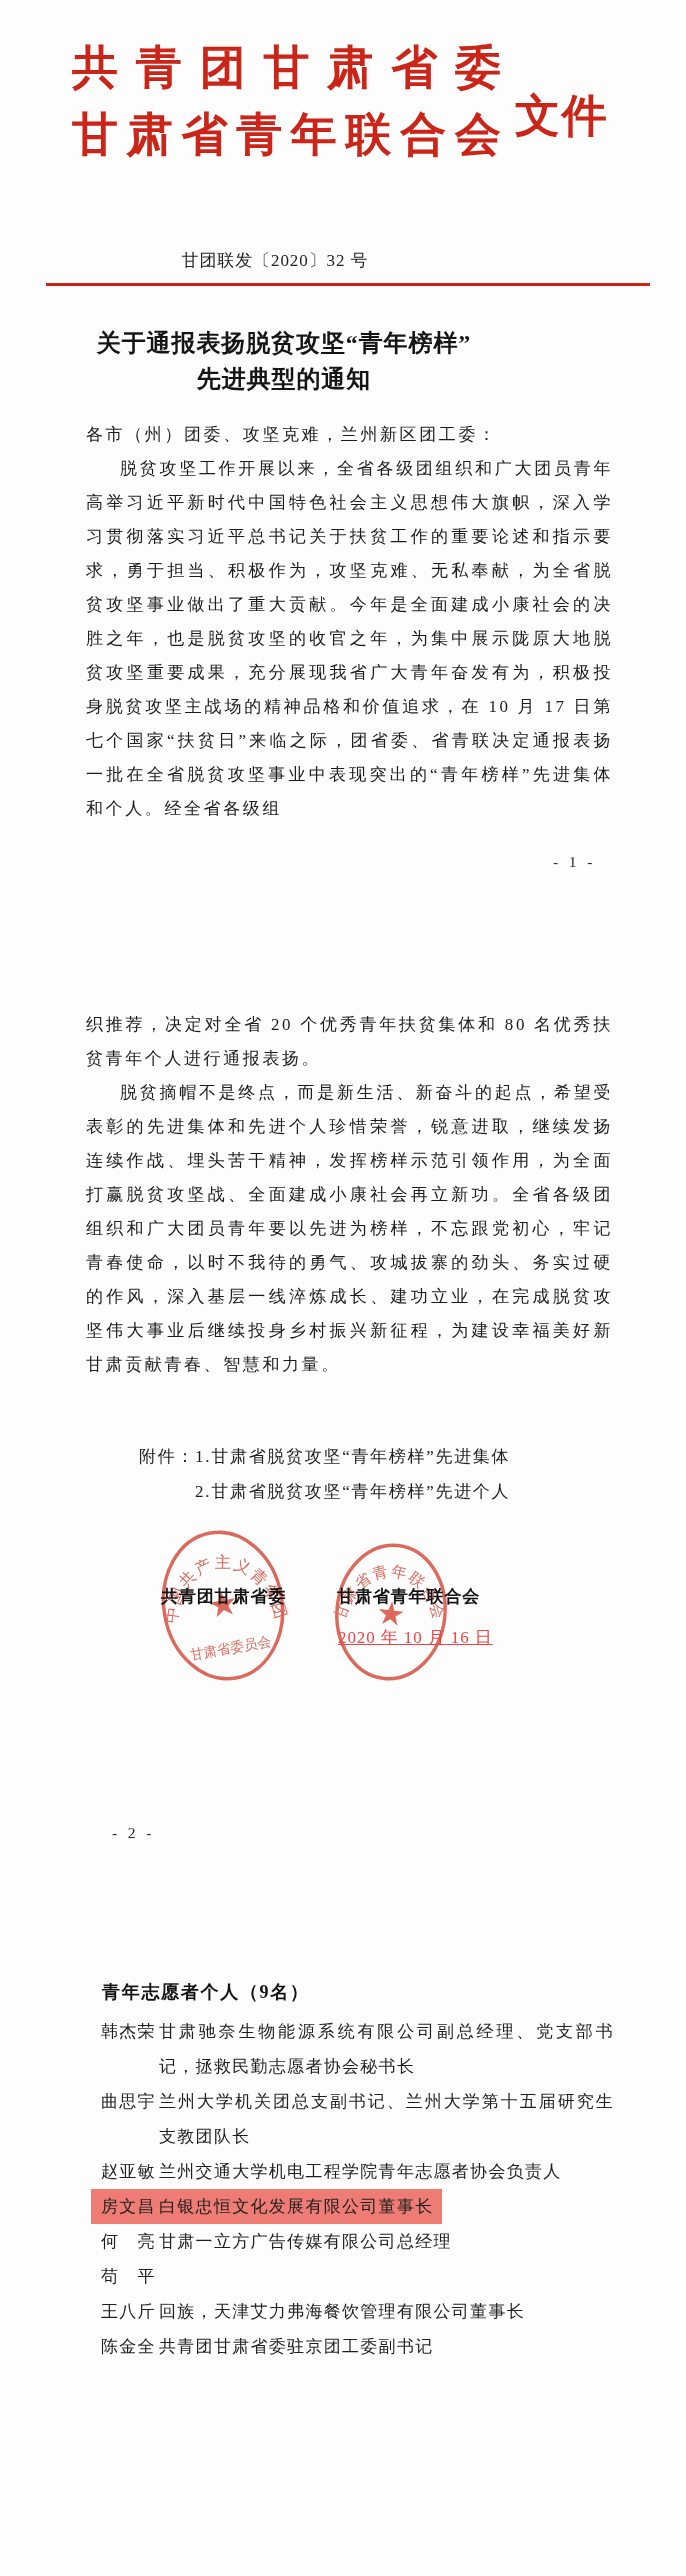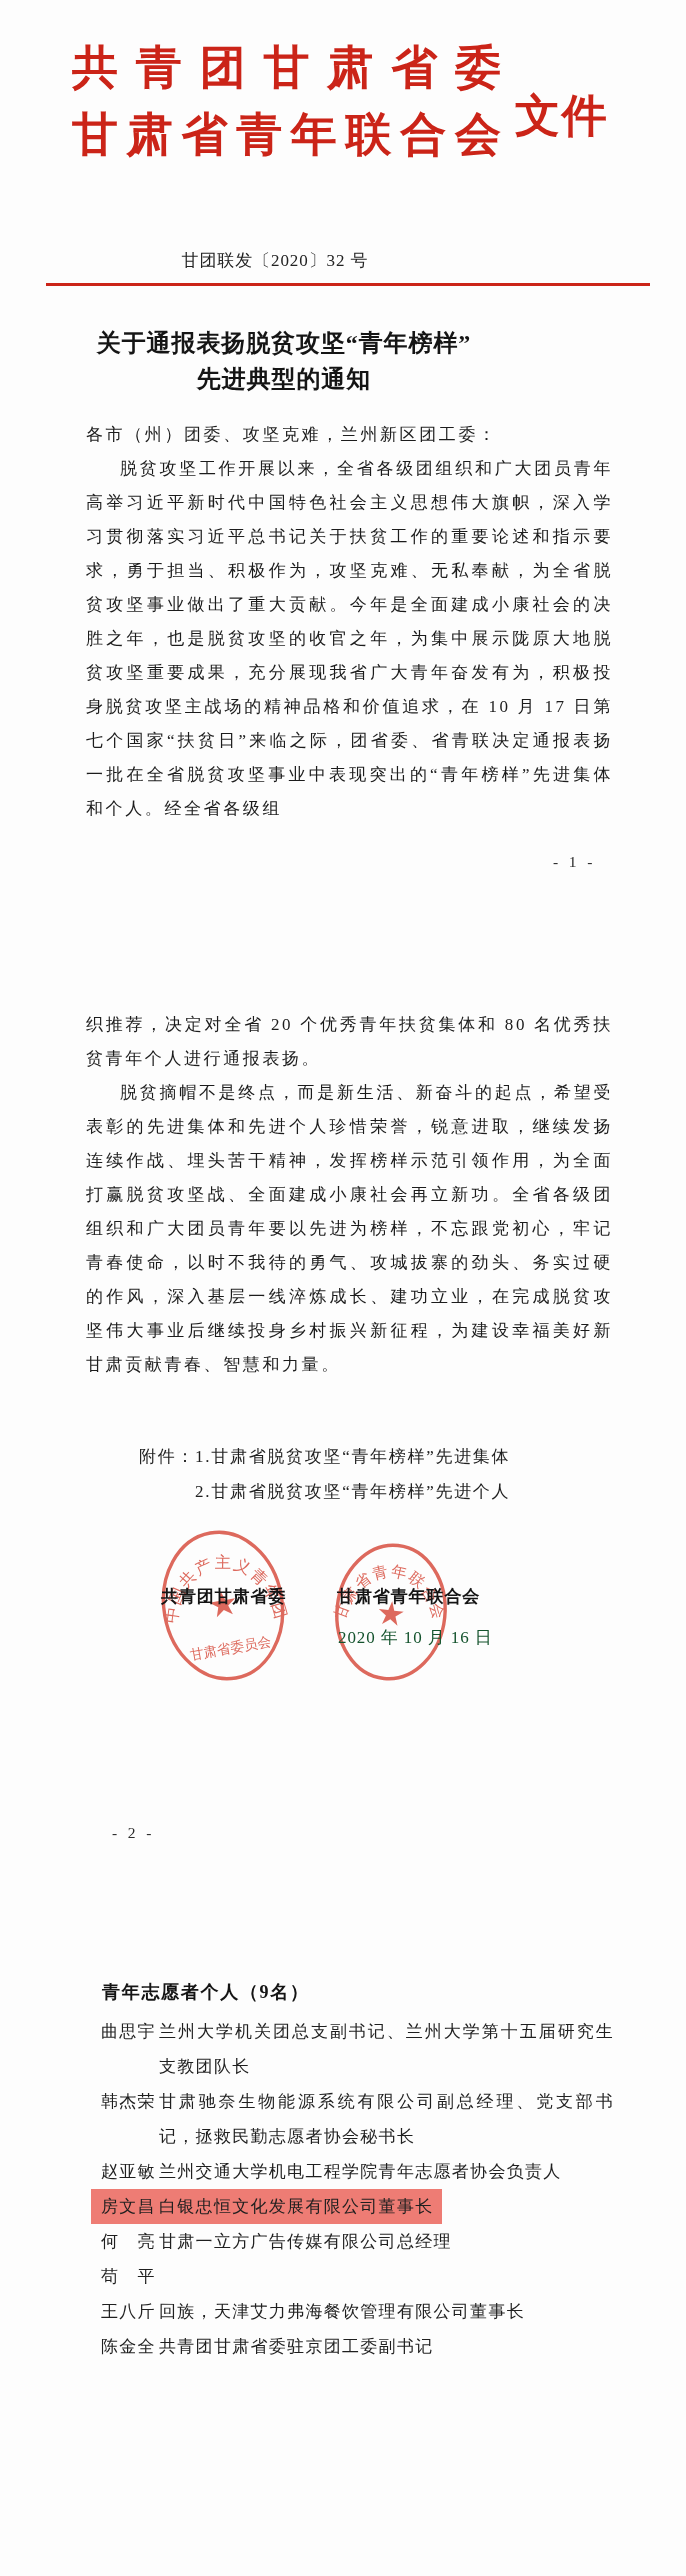--- a/index.html
+++ b/index.html
@@ -47,21 +47,21 @@
   .pn-1 { left:553px; top:853px; }
   .pn-2 { left:112px; top:1824px; }
 
   .attach-block { left:139px; top:1439px; font-size:17px; line-height:35px; letter-spacing:1.7px; display:flex; }
   .attach-label { white-space:nowrap; }
   .attach-items div { white-space:nowrap; }
 
   .signer { font-size:17px; font-weight:600; color:#141414; letter-spacing:0.9px; white-space:nowrap; }
   .signer-left { left:161px; top:1585px; }
   .signer-right { left:337px; top:1585px; }
-  .issue-date { left:338px; top:1626px; font-size:17px; color:#14532d; letter-spacing:0.9px; white-space:nowrap; }
+  .issue-date { left:338px; top:1626px; font-size:17px; color:#ef4444; letter-spacing:0.9px; white-space:nowrap;text-decoration:underline; }
 
   .seal { opacity:0.82; }
   .seal-left  { left:156px; top:1525px; transform:rotate(-10deg); }
   .seal-right { left:331px; top:1539px; transform:rotate(6deg); }
 
   .section-title { left:102px; top:1980px; font-size:18px; font-weight:700; letter-spacing:1.7px; color:#141414; }
 
   .people-list { left:101px; top:2014px; width:513px; font-size:17px; line-height:35px; letter-spacing:1.3px; }
   .person-row { display:flex; }
   .pname { width:58px; flex:0 0 58px; white-space:pre; }
@@ -131,27 +131,27 @@
 
   <div class="abs signer signer-left">共青团甘肃省委</div>
   <div class="abs signer signer-right">甘肃省青年联合会</div>
   <div class="abs issue-date">2020 年 10 月 16 日</div>
 
   <div class="abs page-num pn-2">- 2 -</div>
 
   <div class="abs section-title">青年志愿者个人（9名）</div>
   <div class="abs people-list">
     <div class="person-row">
-      <span class="pname">曲思宇</span>
-      <span class="pdesc">兰州大学机关团总支副书记、兰州大学第十五届研究生支教团队长</span>
+      <span class="pname">韩杰荣</span>
+      <span class="pdesc">甘肃驰奈生物能源系统有限公司副总经理、党支部书记，拯救民勤志愿者协会秘书长</span>
     </div>
 
     <div class="person-row">
-      <span class="pname">韩杰荣</span>
-      <span class="pdesc">甘肃驰奈生物能源系统有限公司副总经理、党支部书记，拯救民勤志愿者协会秘书长</span>
+      <span class="pname">曲思宇</span>
+      <span class="pdesc">兰州大学机关团总支副书记、兰州大学第十五届研究生支教团队长</span>
     </div>
 
     <div class="person-row">
       <span class="pname">赵亚敏</span>
       <span class="pdesc">兰州交通大学机电工程学院青年志愿者协会负责人</span>
     </div>
 
     <div class="person-row hl">
       <span class="pname">房文昌</span>
       <span class="pdesc">白银忠恒文化发展有限公司董事长</span>

